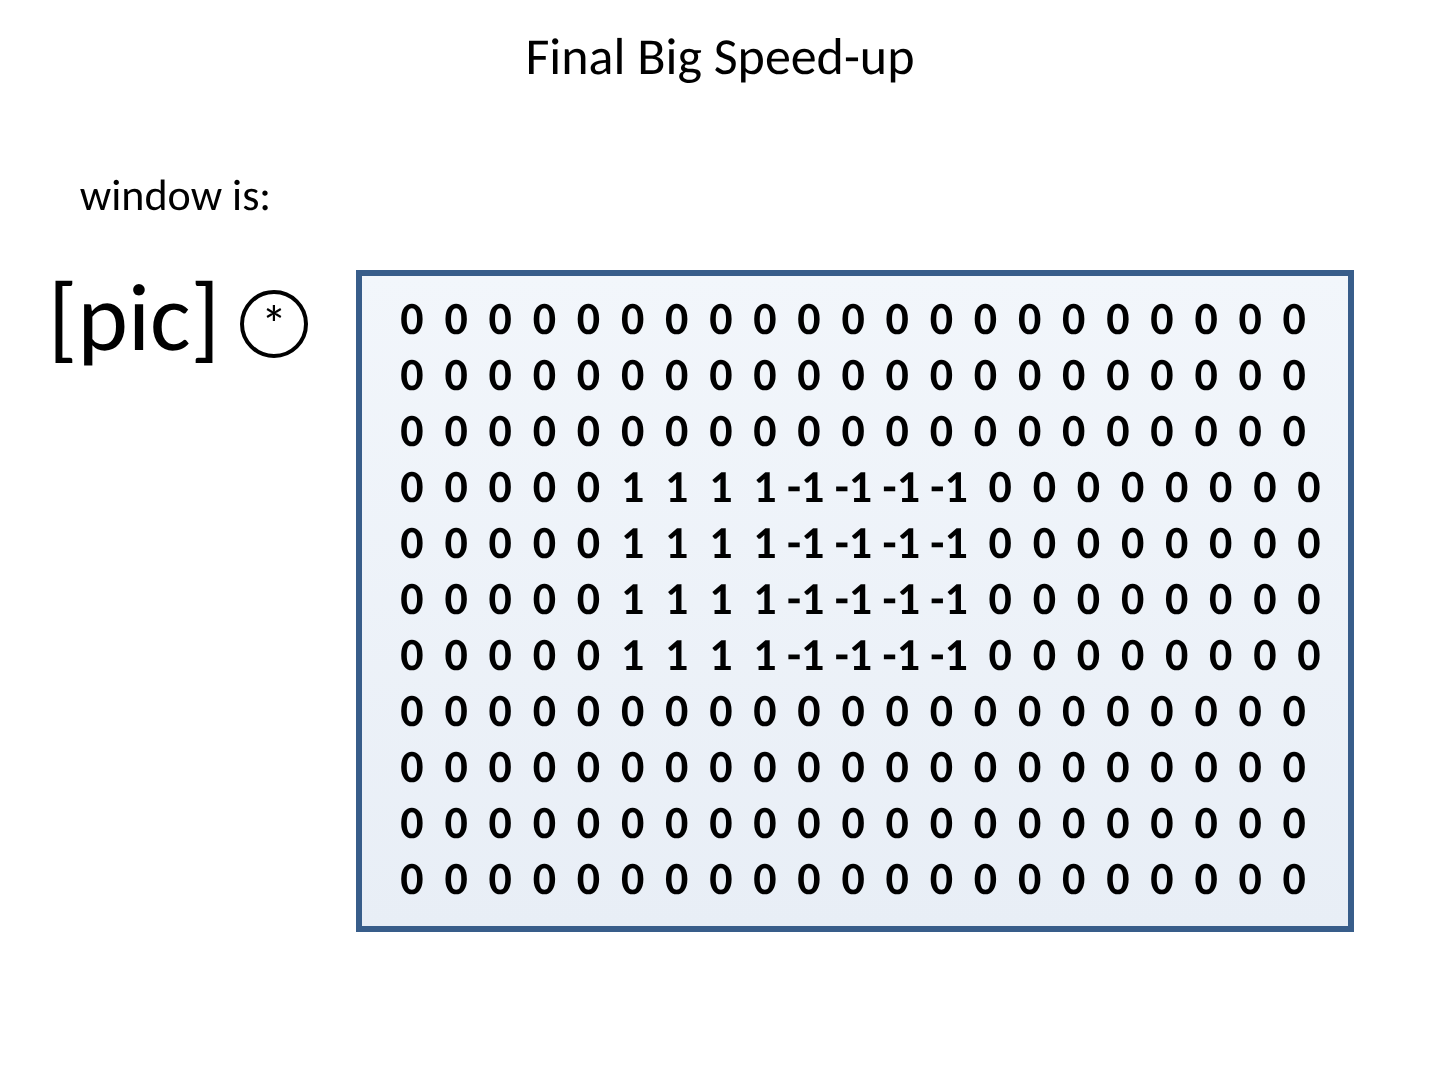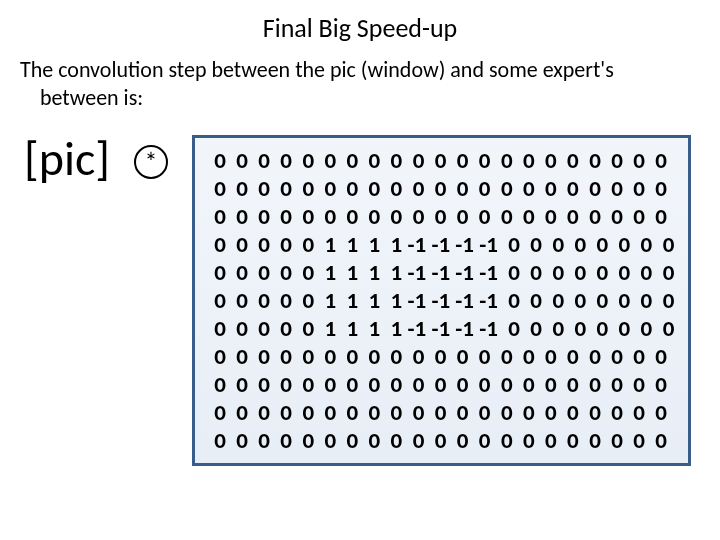--- a/index.html
+++ b/index.html
@@ -32,21 +32,21 @@
     }
     .content-row {
       display: flex;
       align-items: flex-start;
       gap: 24px;
       margin-top: 24px;
     }
     .convolve {
       display: flex;
       align-items: center;
-      gap: 24px;
+      gap: 10px;
       padding-left: 6px;
     }
     .pic-label {
       font-size: 48px;
       font-weight: 400;
       line-height: 1;
     }
     .star-circle {
       display: inline-flex;
       align-items: center;
@@ -72,22 +72,22 @@
       white-space: pre;
       letter-spacing: 0;
     }
   </style>
 </head>
 <body>
 
 <div class="slide">
   <h1 class="title">Final Big Speed-up</h1>
   <div class="subtitle">
-    <span>The convolution step between the pic (window) and some  expert's</span><br>
-    &nbsp;&nbsp;&nbsp;&nbsp;<span>between is:</span>
+    <br>
+    &nbsp;&nbsp;&nbsp;&nbsp;<span>window is:</span>
   </div>
 
   <div class="content-row">
     <div class="convolve">
       <span class="pic-label">[pic]</span>
       <span class="star-circle">*</span>
     </div>
 
     <div class="matrix-box">
       <div class="matrix" id="matrix"> 0  0  0  0  0  0  0  0  0  0  0  0  0  0  0  0  0  0  0  0  0

